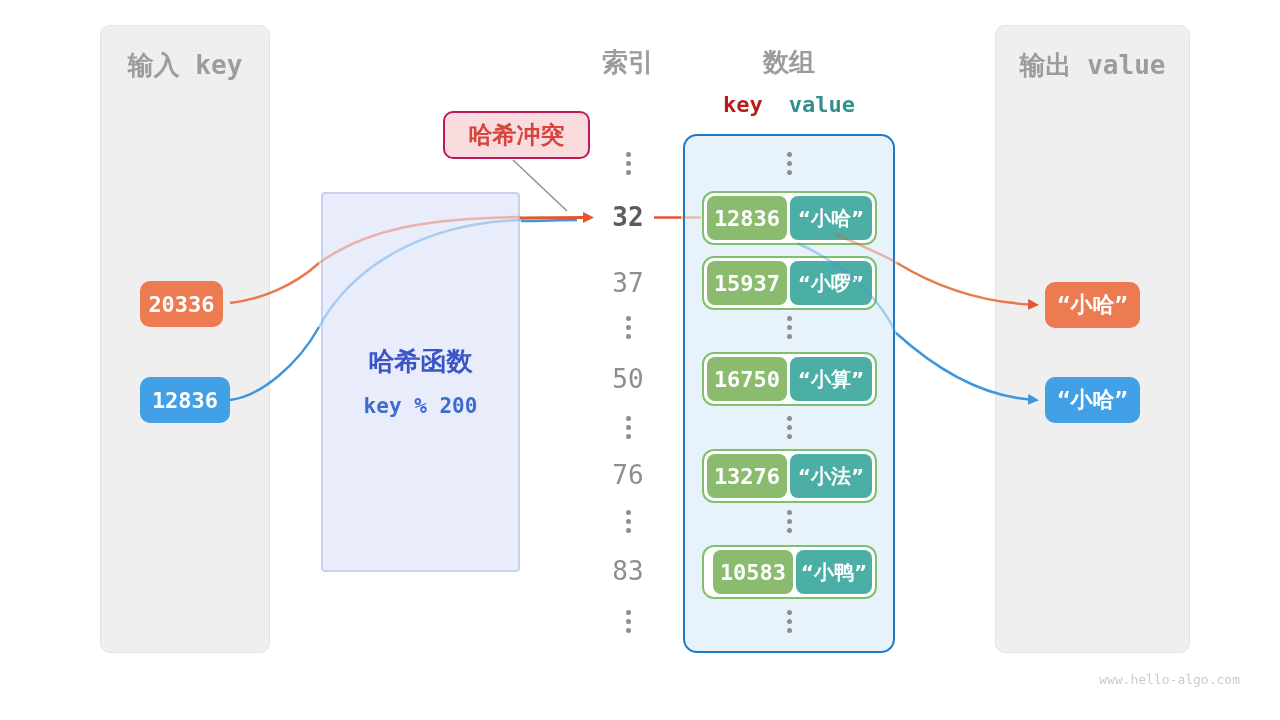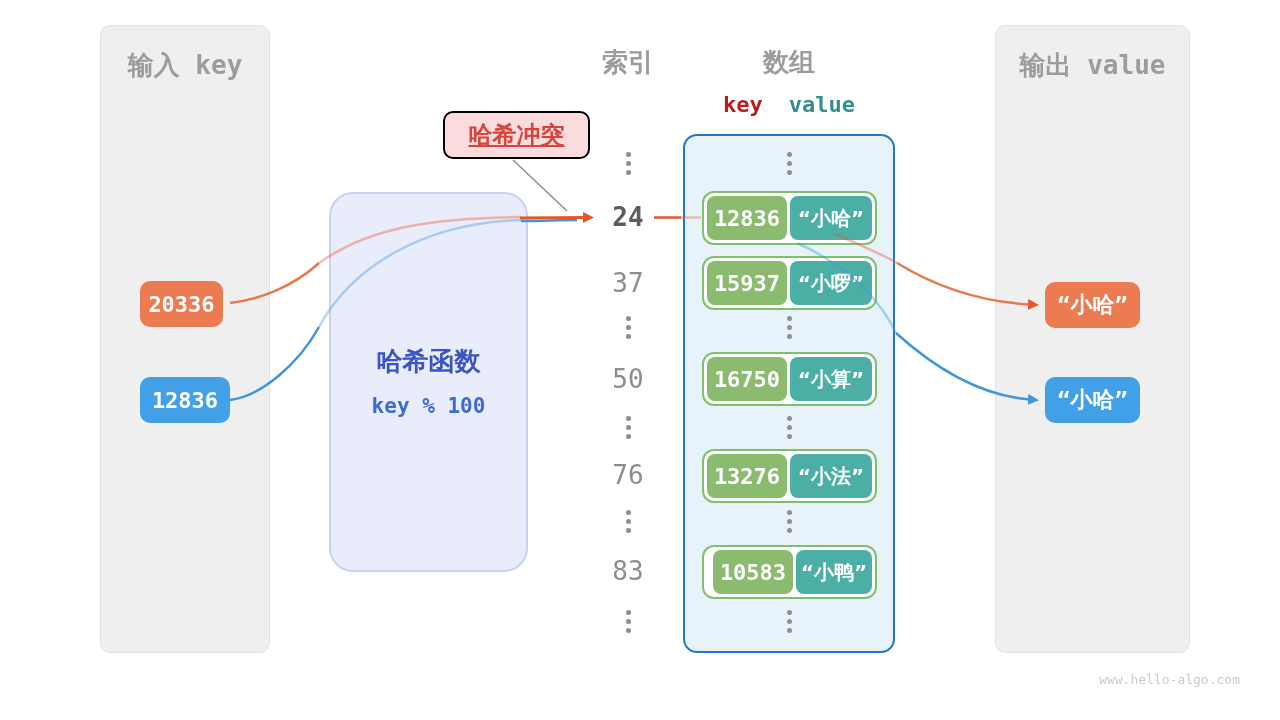--- a/index.html
+++ b/index.html
@@ -17,33 +17,33 @@
                  font-family:"DejaVu Sans Mono","DejaVu Sans",sans-serif; }
 
   .badge { position:absolute; height:46px; border-radius:10px; color:#FFFFFF;
            display:flex; align-items:center; justify-content:center;
            font-family:"DejaVu Sans Mono","DejaVu Sans",sans-serif;
            font-size:22px; font-weight:bold; z-index:3; }
   .badge-orange { background:#ED7B52; }
   .badge-blue   { background:#41A0E6; }
 
   
-  .hash-box { position:absolute; left:329px; top:192px; width:199px; height:380px;
-              background:#E9EDFB; border:2px solid #C9D1F1; border-radius:24px; z-index:2; }
+  .hash-box { position:absolute; left:321px; top:192px; width:199px; height:380px;
+              background:#E9EDFB; border:2px solid #C9D1F1; border-radius:4px; z-index:2; }
   .hash-title { position:absolute; top:150px; left:0; width:100%; text-align:center;
                 font-size:26px; font-weight:bold; color:#3C55C6; }
   .hash-formula { position:absolute; top:200px; left:0; width:100%; text-align:center;
                   font-size:21px; font-weight:bold; color:#3E6BD0;
                   font-family:"DejaVu Sans Mono","DejaVu Sans",sans-serif; }
 
   
   .collision { position:absolute; left:443px; top:111px; width:147px; height:48px;
-               background:#FADBDE; border:2px solid #000000; border-radius:10px;
+               background:#FADBDE; border:2px solid #be185d; border-radius:10px;
                display:flex; align-items:center; justify-content:center;
-               font-size:24px; font-weight:bold; color:#D6443C; z-index:4;text-decoration:underline; }
+               font-size:24px; font-weight:bold; color:#D6443C; z-index:4; }
 
   
   .col-header { position:absolute; top:45px; width:84px; text-align:center;
                 font-size:26px; font-weight:bold; color:#9C9C9C; }
   .col-header-idx { left:586px; }
   .col-header-arr { left:747px; }
 
   .kv-header { position:absolute; left:683px; top:92px; width:212px;
                display:flex; justify-content:center; gap:26px;
                font-family:"DejaVu Sans Mono","DejaVu Sans",sans-serif;
@@ -92,35 +92,35 @@
 <div class="canvas">
 
   <div class="panel panel-left">
     <div class="panel-title">输入 key</div>
   </div>
   <div class="badge badge-orange" style="left:140px; top:281px; width:83px;">20336</div>
   <div class="badge badge-blue" style="left:140px; top:377px; width:90px;">12836</div>
 
   <div class="hash-box">
     <div class="hash-title">哈希函数</div>
-    <div class="hash-formula">key % 100</div>
+    <div class="hash-formula">key % 200</div>
   </div>
 
   <div class="collision">哈希冲突</div>
 
   <div class="col-header col-header-idx">索引</div>
   <div class="col-header col-header-arr">数组</div>
   <div class="kv-header">
     <span class="k">key</span>
     <span class="v">value</span>
   </div>
 
   <div class="array-box"></div>
 
-  <div class="idx-num bold" style="top:202px;">24</div>
+  <div class="idx-num bold" style="top:202px;">32</div>
   <div class="idx-num" style="top:268px;">37</div>
   <div class="idx-num" style="top:364px;">50</div>
   <div class="idx-num" style="top:460px;">76</div>
   <div class="idx-num" style="top:556px;">83</div>
 
   <div class="vdots vdots-idx" style="top:152px;">
       <span class="dot"></span>
       <span class="dot"></span>
       <span class="dot"></span>
     </div>

